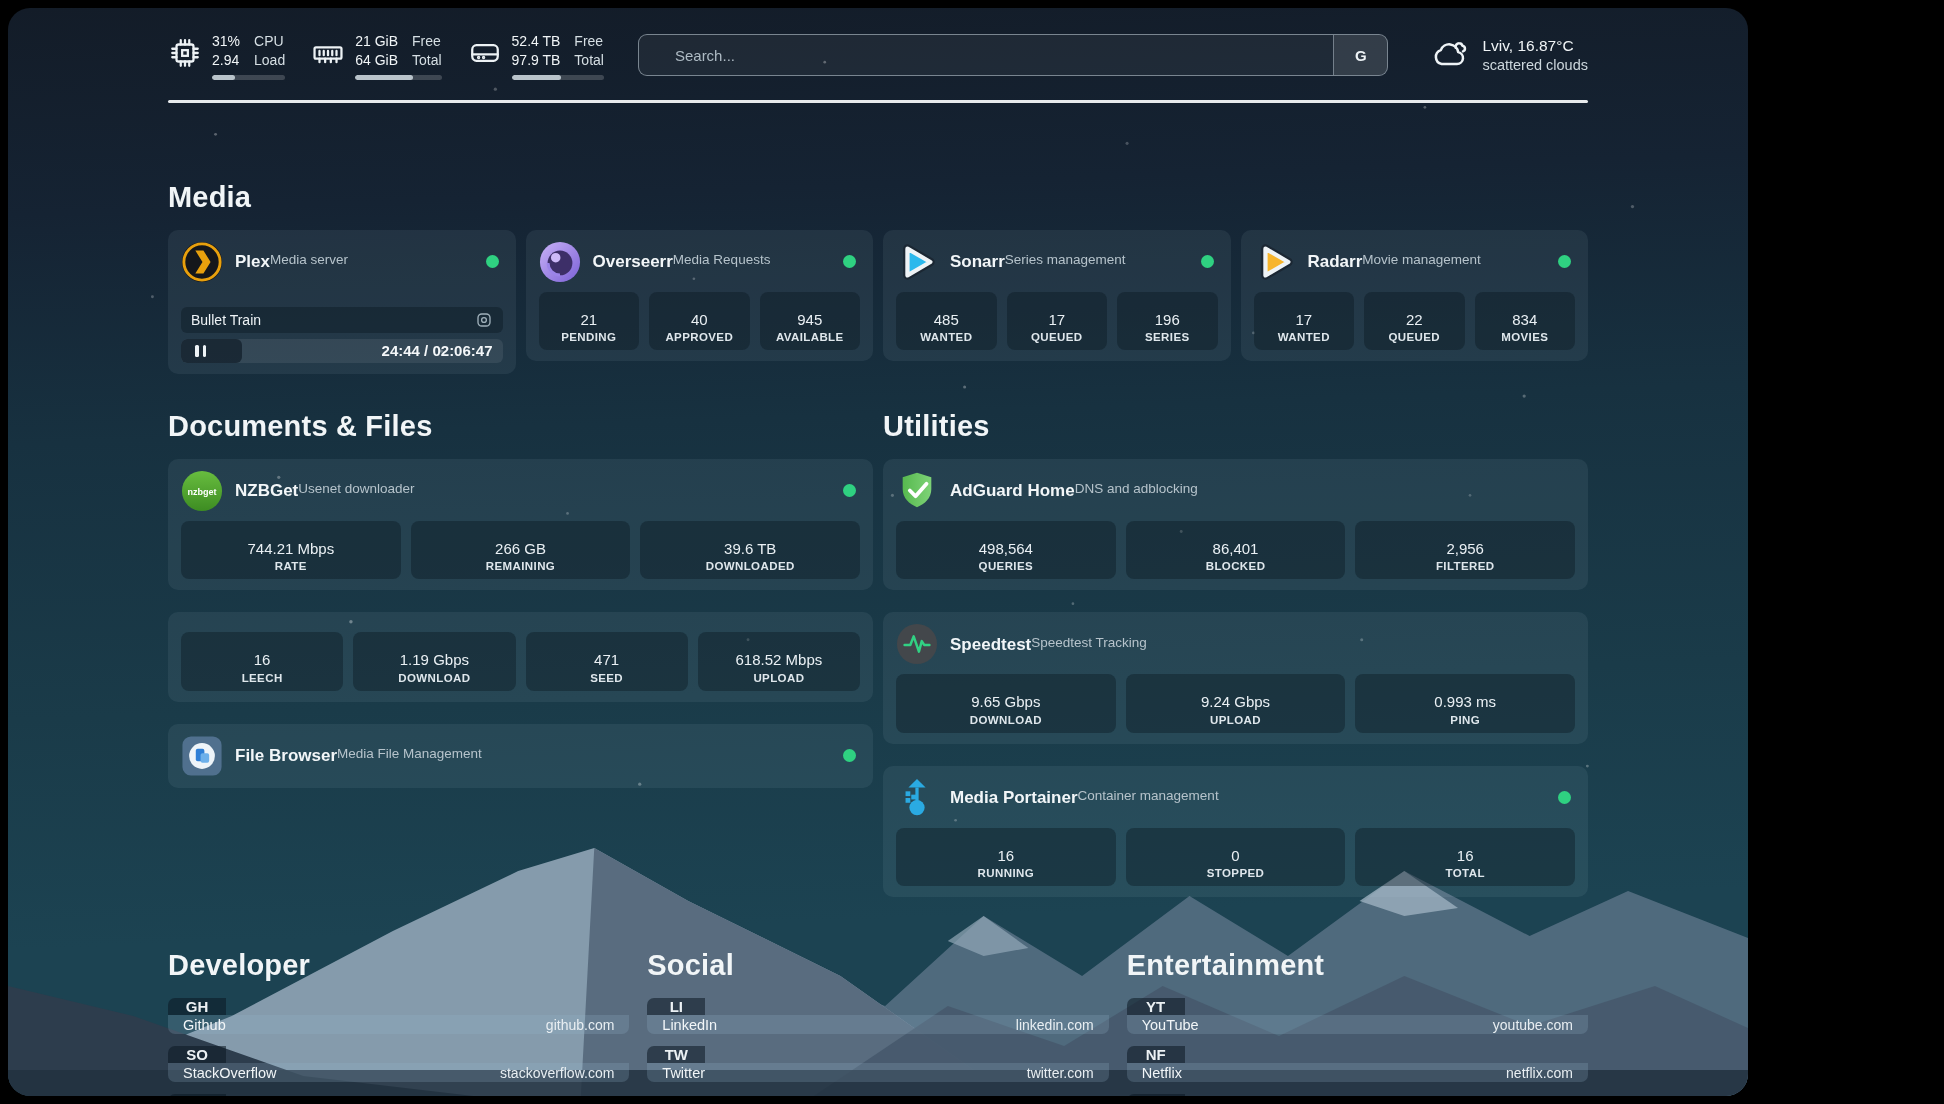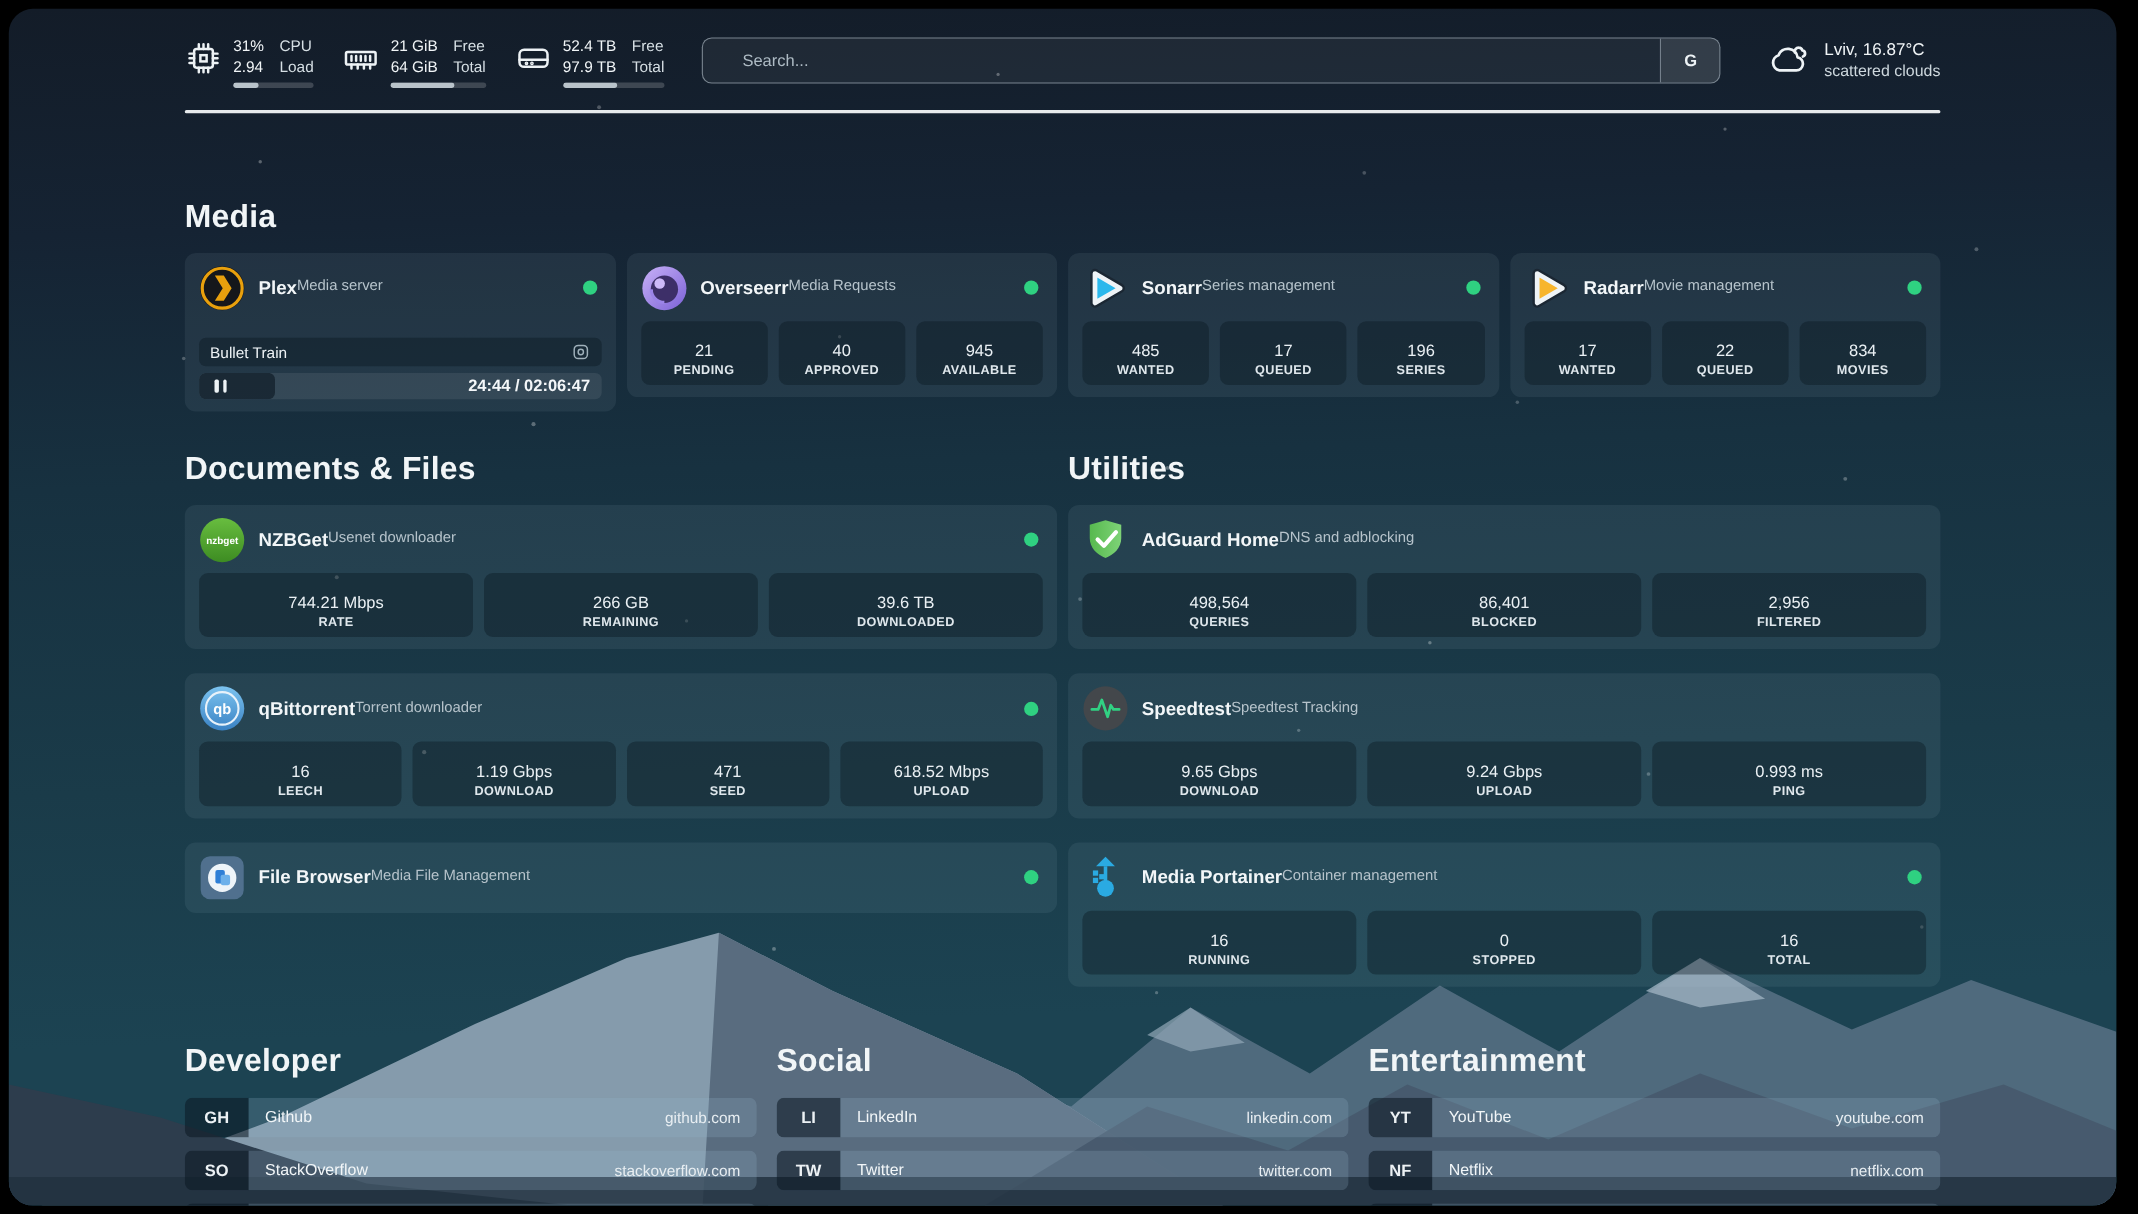--- a/index.html
+++ b/index.html
@@ -1,17 +1,17 @@
 <!DOCTYPE html>
 <html><head>
 <meta charset="utf-8">
 <style>
   * { margin:0; padding:0; box-sizing:border-box; }
   html,body { width:1944px; height:1104px; background:#000; font-family:"Liberation Sans",sans-serif; overflow:hidden; }
-  .screen { position:absolute; left:8px; top:8px; width:1916px; height:1088px; border-radius:22px; overflow:hidden;
+  .screen { position:absolute; left:8px; top:8px; width:1740px; height:1088px; border-radius:22px; overflow:hidden;
             background:linear-gradient(178deg,#131c28 0%,#152333 18%,#173140 38%,#1a3b49 62%,#1c4352 82%,#1c4352 100%); }
   .bg-mountains { position:absolute; left:0; bottom:0; width:100%; height:420px; z-index:0; }
   .bg-snow { position:absolute; inset:0; z-index:1; }
   .content { position:relative; z-index:2; height:100%; padding:0 160px; }
 
   
   .topbar { display:flex; align-items:flex-start; padding-top:24px; }
   .sysstat { display:flex; align-items:flex-start; gap:10px; margin-right:26px; }
   .sysicon { width:34px; height:34px; color:#edf2f5; margin-top:4px; flex:0 0 auto; }
   .sysicon svg { width:100%; height:100%; }
@@ -66,21 +66,21 @@
   .pause { position:relative; display:flex; gap:4px; margin-left:14px; }
   .pause span { width:3.5px; height:12px; background:#eef3f6; border-radius:1.5px; }
   .np-time { margin-left:auto; position:relative; padding-right:10px; font-size:15px; font-weight:700; color:#f4f7f9; white-space:nowrap; }
 
   .twocol { margin-top:36px; display:grid; grid-template-columns:1fr 1fr; gap:10px; align-items:start; }
   .colstack .card { margin-top:22px; }
   .colstack .card.first { margin-top:16px; }
 
   
   .bookmarks { margin-top:52px; display:grid; grid-template-columns:1fr 1fr 1fr; gap:18px; align-items:start; }
-  .bm-row { margin-top:12px; height:36px; border-radius:7px; overflow:hidden; display:flex; cursor:pointer; }
+  .bm-row { margin-top:12px; height:36px; border-radius:7px; overflow:hidden; display:flex; cursor:pointer;flex-direction:column; }
   .bm-row.first { margin-top:16px; }
   .bm-abbr { width:58px; background:rgba(11,24,34,0.55); color:#ecf1f4; font-size:15px; font-weight:600; display:flex; align-items:center; justify-content:center; flex:0 0 auto; }
   .bm-main { flex:1; background:rgba(148,184,204,0.22); display:flex; align-items:center; padding:0 15px; }
   .bm-name { font-size:14.5px; font-weight:500; color:#f2f6f8; }
   .bm-url { margin-left:auto; font-size:14px; color:#e8eef2; }
 </style>
 </head>
 <body>
 
 <div class="screen">
@@ -398,40 +398,20 @@
               <div class="stat-label">REMAINING</div>
             </div>
             <div class="stat">
               <div class="stat-value">39.6 TB</div>
               <div class="stat-label">DOWNLOADED</div>
             </div>
           </div>
         </div>
 
         <div class="card">
-          <div class="card-head">
-            <span class="icon-badge">
-              <svg viewBox="0 0 44 44">
-                <defs>
-                    <linearGradient id="qbg" x1="0" y1="0" x2="0" y2="1">
-                  <stop offset="0" stop-color="#7cc3ef"></stop>
-                      <stop offset="1" stop-color="#3a82c4"></stop>
-                    </linearGradient>
-                  </defs>
-                <circle cx="22" cy="22" r="21" fill="url(#qbg)"></circle>
-                <circle cx="22" cy="22" r="15.5" fill="none" stroke="#e8f2fa" stroke-width="2"></circle>
-                <text x="22" y="27.5" text-anchor="middle" font-size="14" font-weight="700" fill="#fff" font-family="Liberation Sans, sans-serif">qb</text>
-              </svg>
-            </span>
-            <div class="card-titles">
-              <div class="card-title">qBittorrent</div>
-              <div class="card-sub">Torrent downloader</div>
-            </div>
-            <span class="status-dot"></span>
-          </div>
           <div class="stats">
             <div class="stat">
               <div class="stat-value">16</div>
               <div class="stat-label">LEECH</div>
             </div>
             <div class="stat">
               <div class="stat-value">1.19 Gbps</div>
               <div class="stat-label">DOWNLOAD</div>
             </div>
             <div class="stat">

